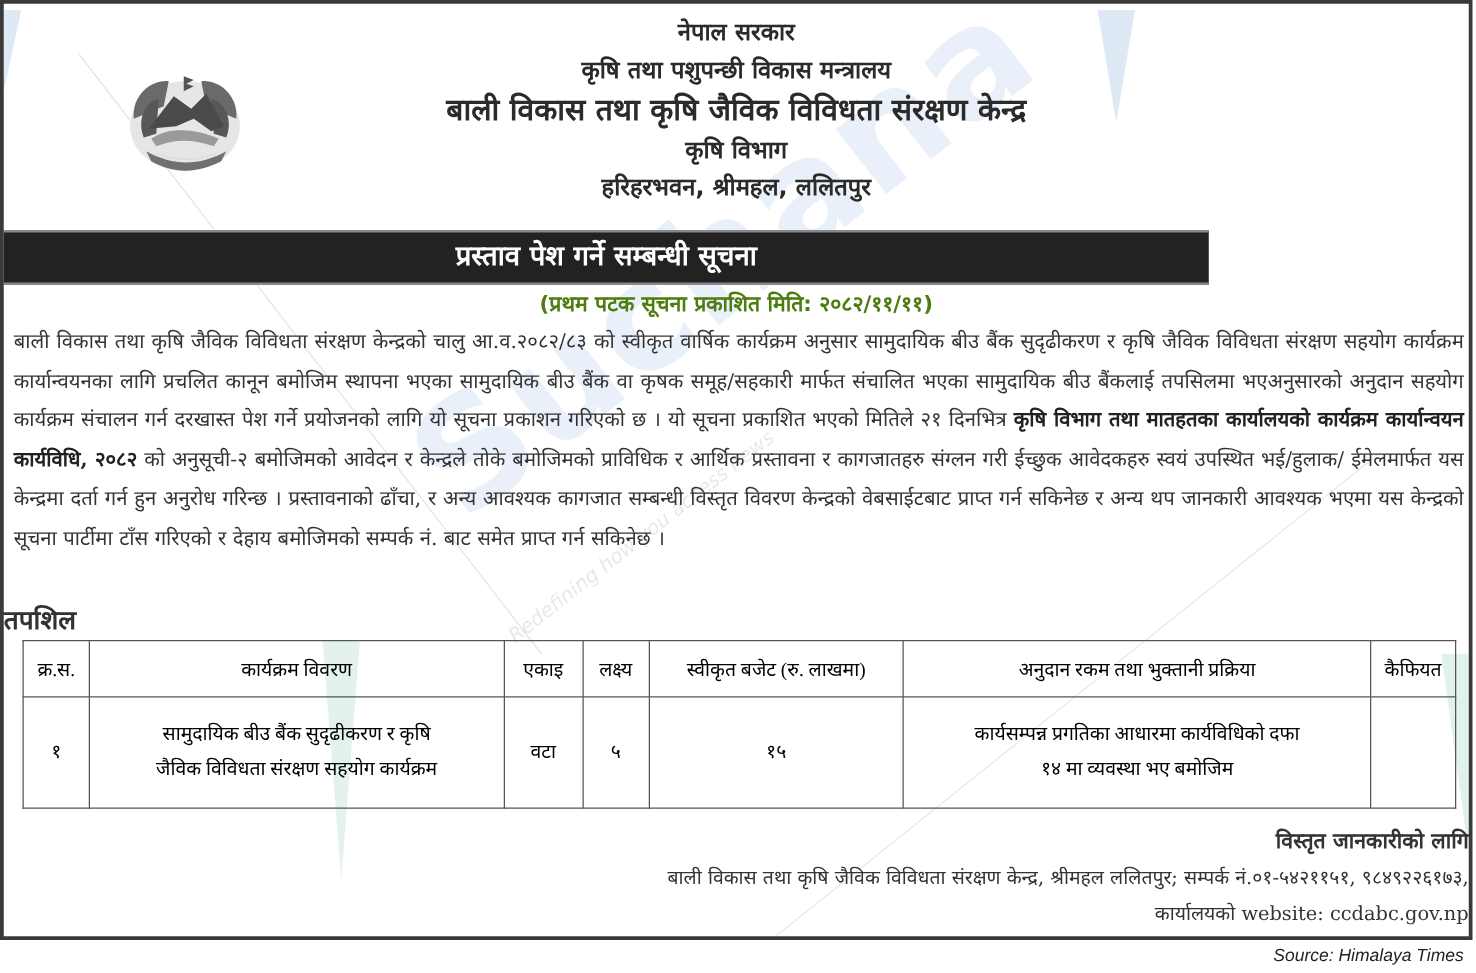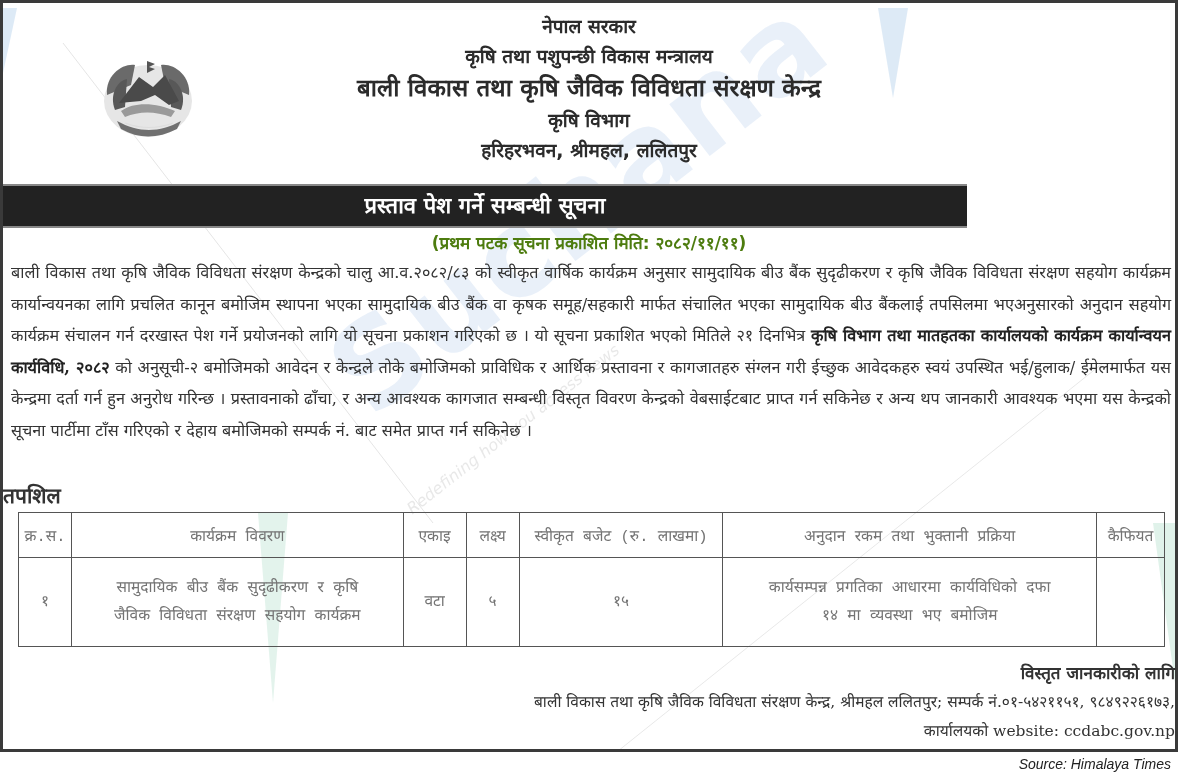--- a/index.html
+++ b/index.html
@@ -51,21 +51,21 @@
     font-size: 16.2px; line-height: 31.5px; text-align: justify; color: #333;
     font-family: "DejaVu Serif", serif;
   }
   .body-text b { font-weight: bold; color: #222; }
   .tapashil {
     position: absolute; left: 0; right: 0; top: 478px; 
     font-size: 21px; font-weight: bold; color: #333;
   }
   table.grid {
     position: absolute; left: 15px; top: 509px; width: 1147px;
-    border-collapse: collapse; font-family: Liberation Mono, monospace; font-size: 15.5px; color: #737373;
+    border-collapse: collapse; font-family: Liberation Serif, serif; font-size: 15.5px; color: #000000;
   }
   table.grid th, table.grid td {
     border: 1.5px solid #555; text-align: center; vertical-align: middle; padding: 0 4px;
   }
   table.grid th { height: 44px; font-weight: normal; }
   table.grid td { height: 88px; line-height: 28px; }
   .footer {
     position: absolute; left: 0; right: 0; top: 655px; text-align: right; color: #333;
     font-family: "DejaVu Serif", serif;
   }

